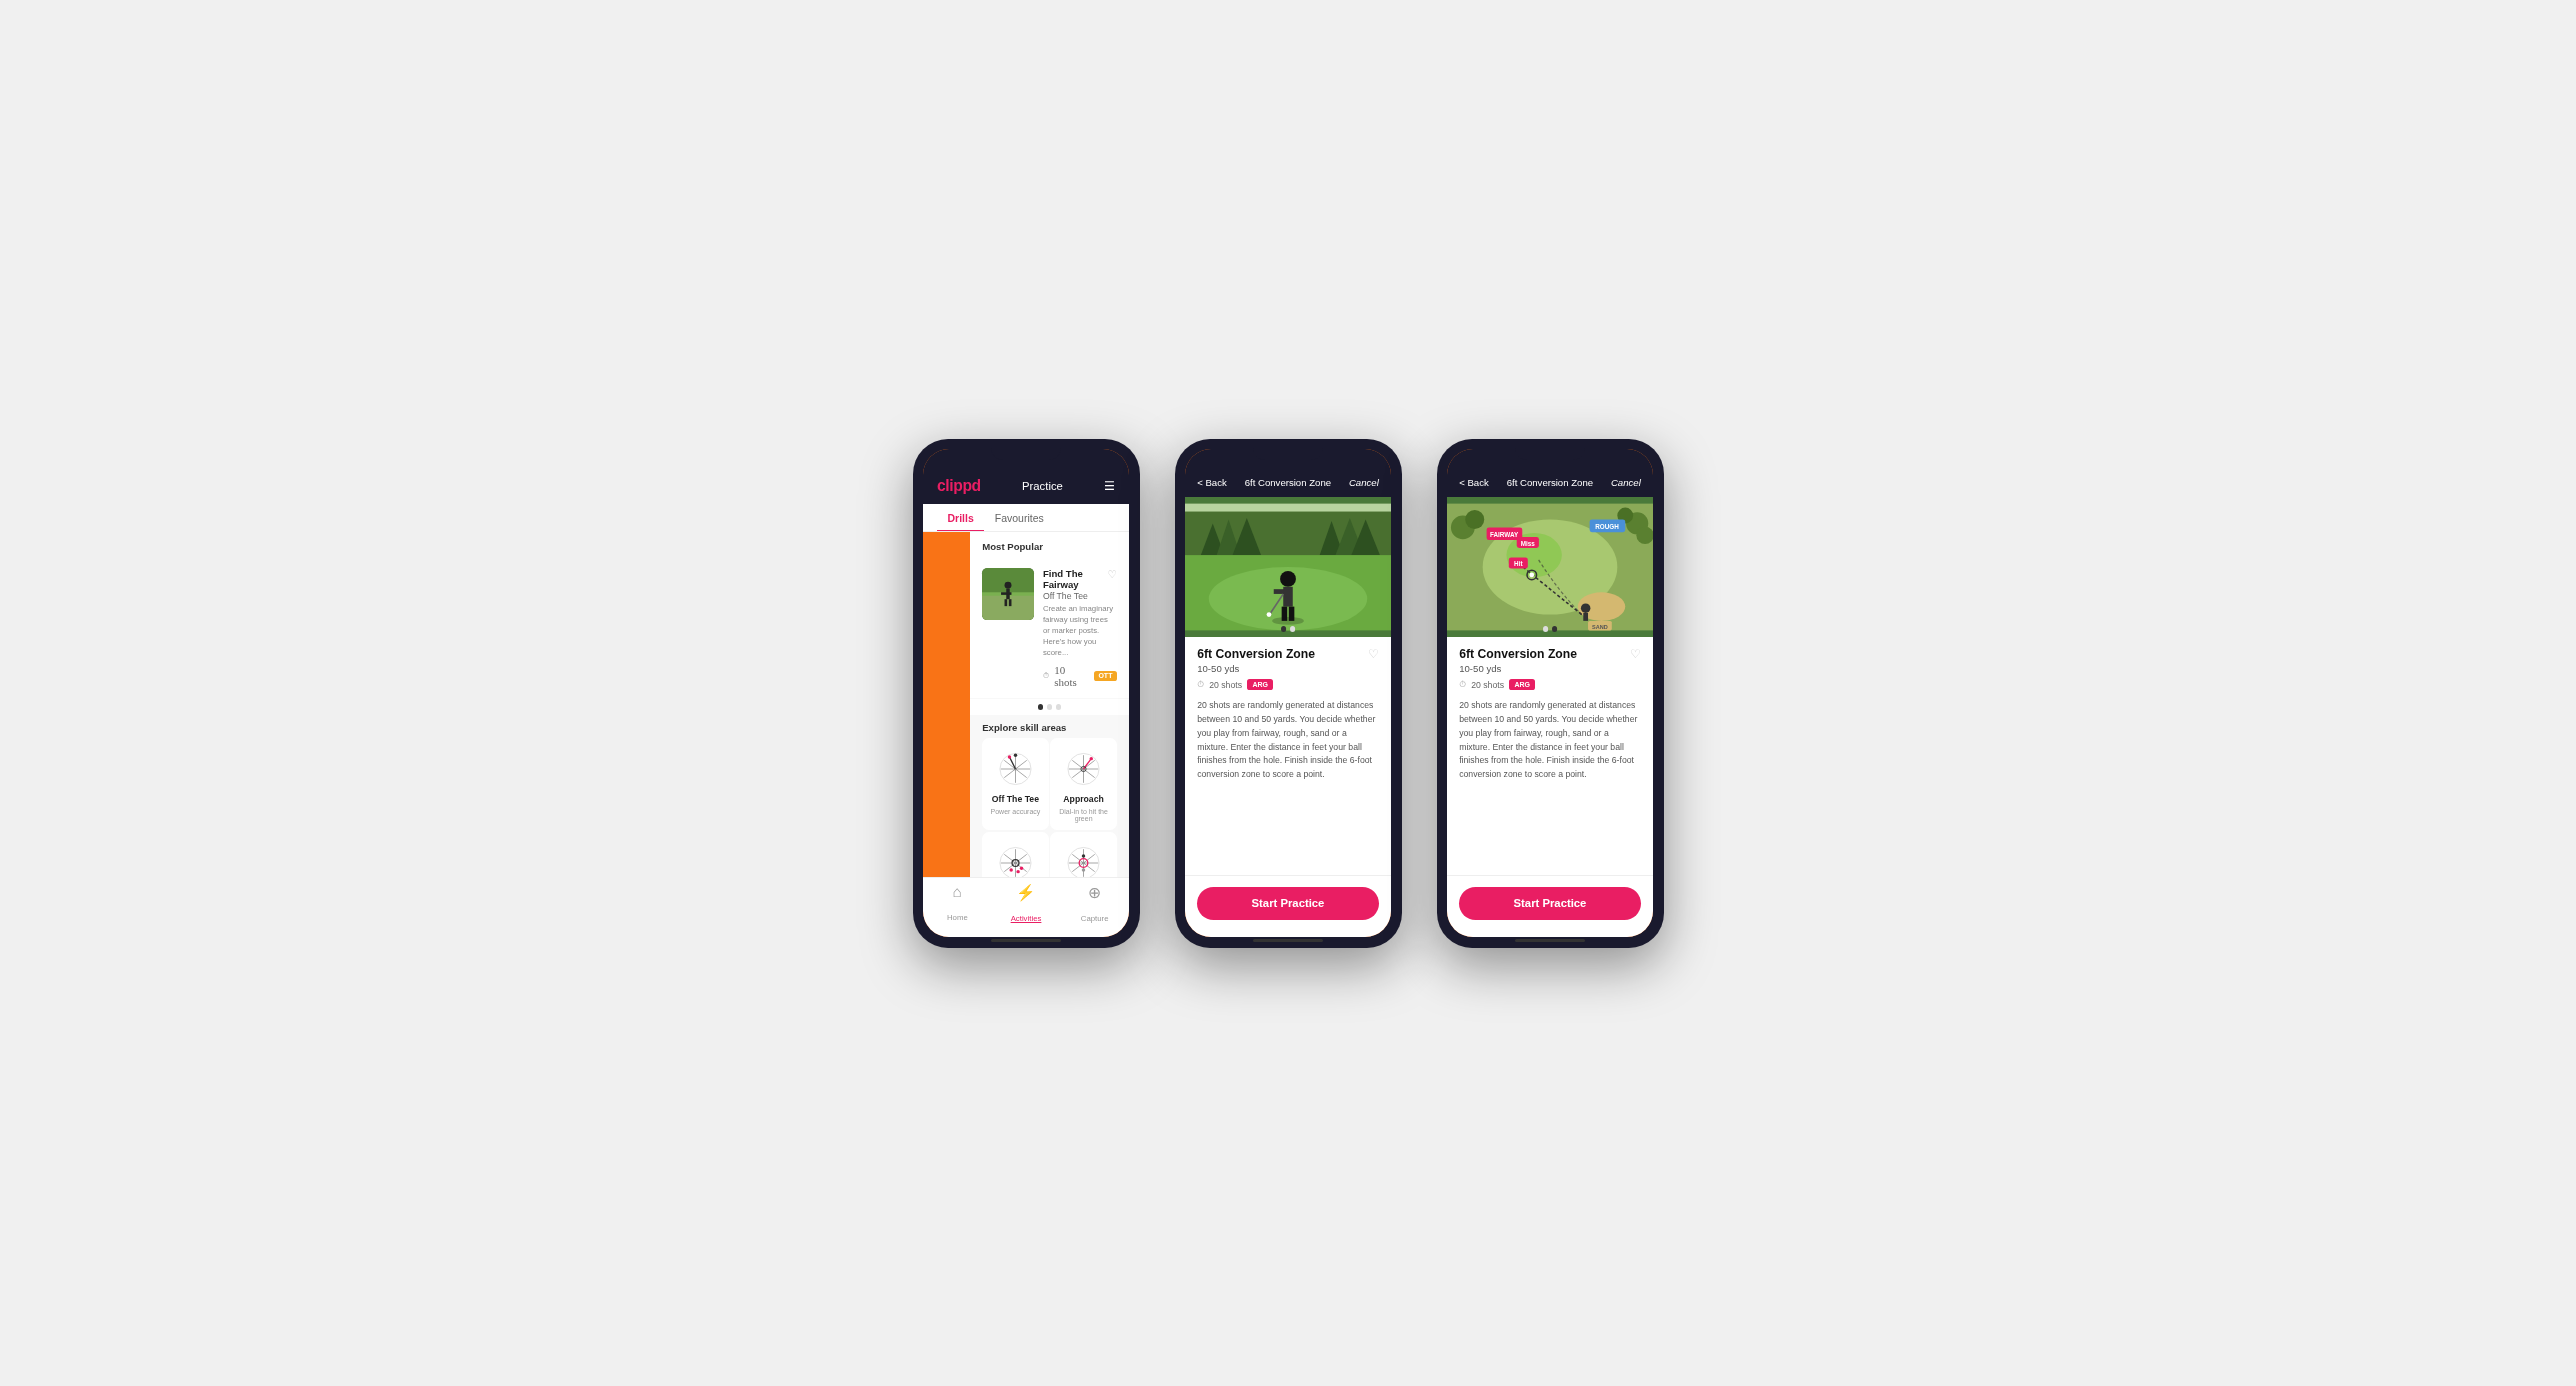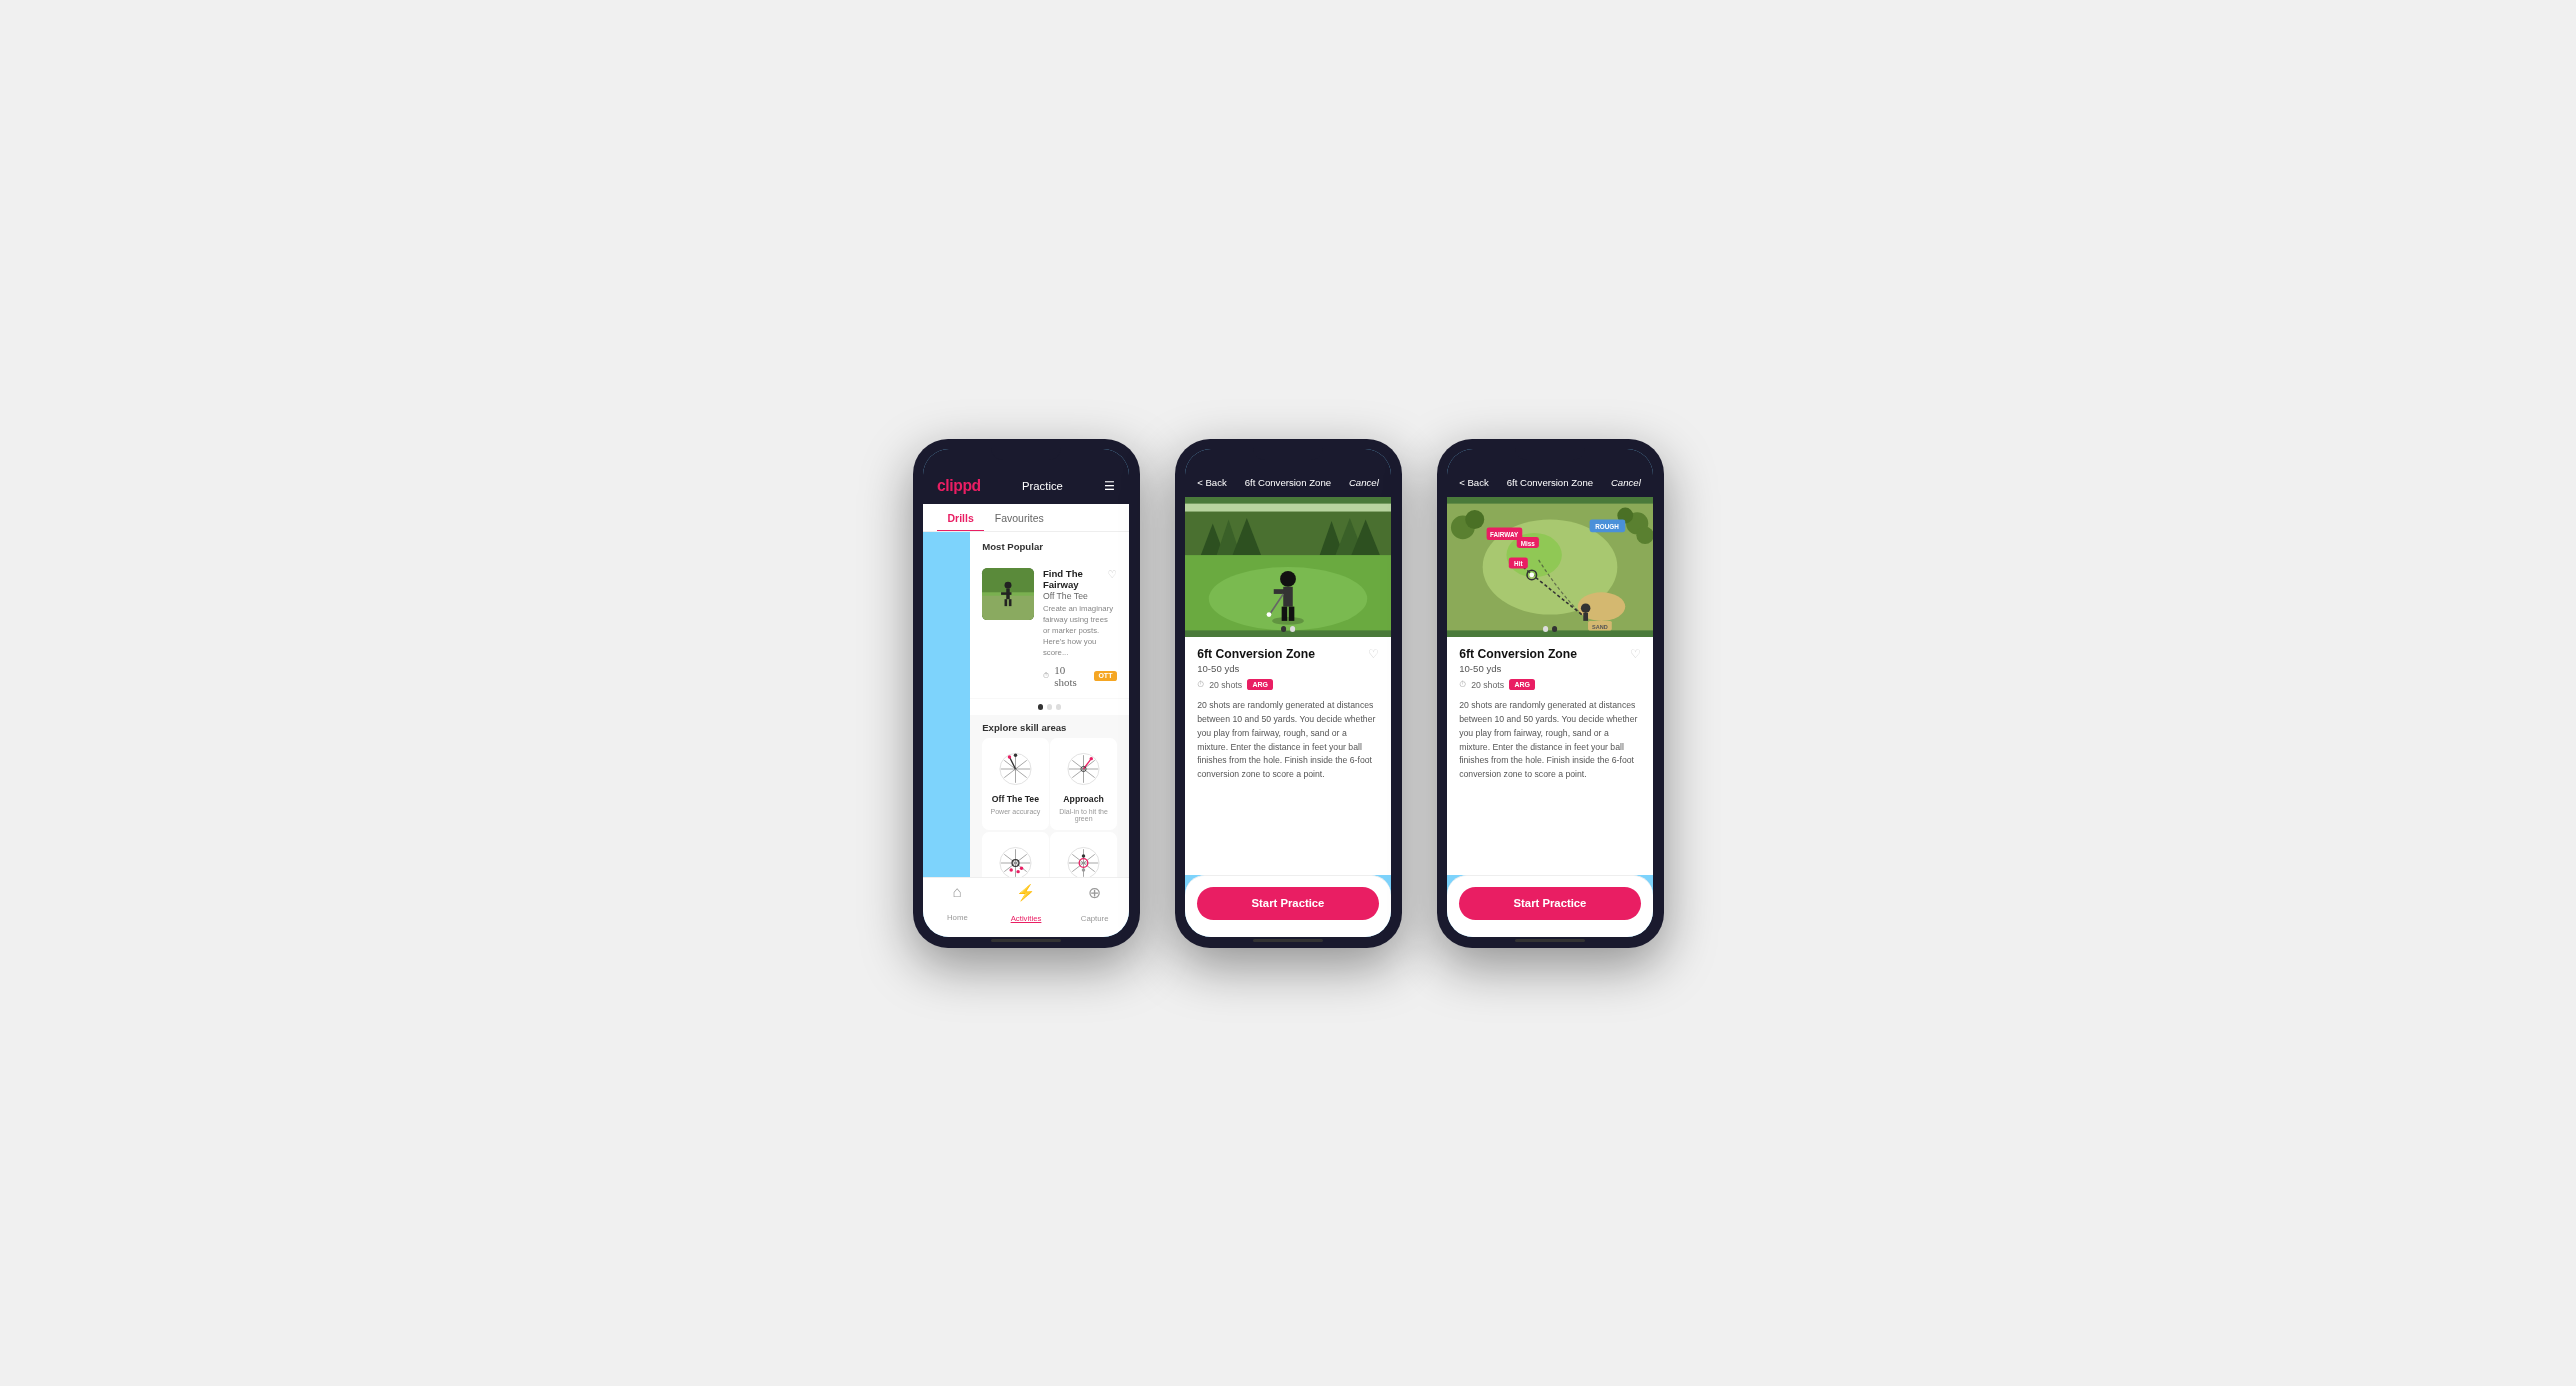--- a/index.html
+++ b/index.html
@@ -17,21 +17,21 @@
     
     .phone {
       width: 227px;
       background: #1a1a2e;
       border-radius: 35px;
       padding: 10.5px;
       box-shadow: 0 17.4px 52px rgba(0,0,0,0.4);
       position: relative;
     }
     .phone-inner {
-      background: #7dd3fc;
+      background: #f97316;
       border-radius: 26px;
       overflow: hidden;
       height: 488px;
       display: flex;
       flex-direction: column;
       position: relative;
     }
     .phone-notch {
       position: absolute;
       top: 0; left: 50%;
@@ -326,21 +326,20 @@
       font-size: 8.7px;
       color: #555;
       line-height: 1.6;
       margin-top: 8.7px;
     }
     .detail-start-btn {
       margin: 0;
       padding: 10.5px 0 17.4px;
       background: #fff;
       border-top: 0.9px solid #eee;
-      border-radius: 20px;
     }
     .start-btn {
       display: block;
       width: calc(100% - 24.4px);
       margin: 0 12.2px;
       background: #e91e63;
       color: #fff;
       text-align: center;
       padding: 10.5px;
       border-radius: 22px;

